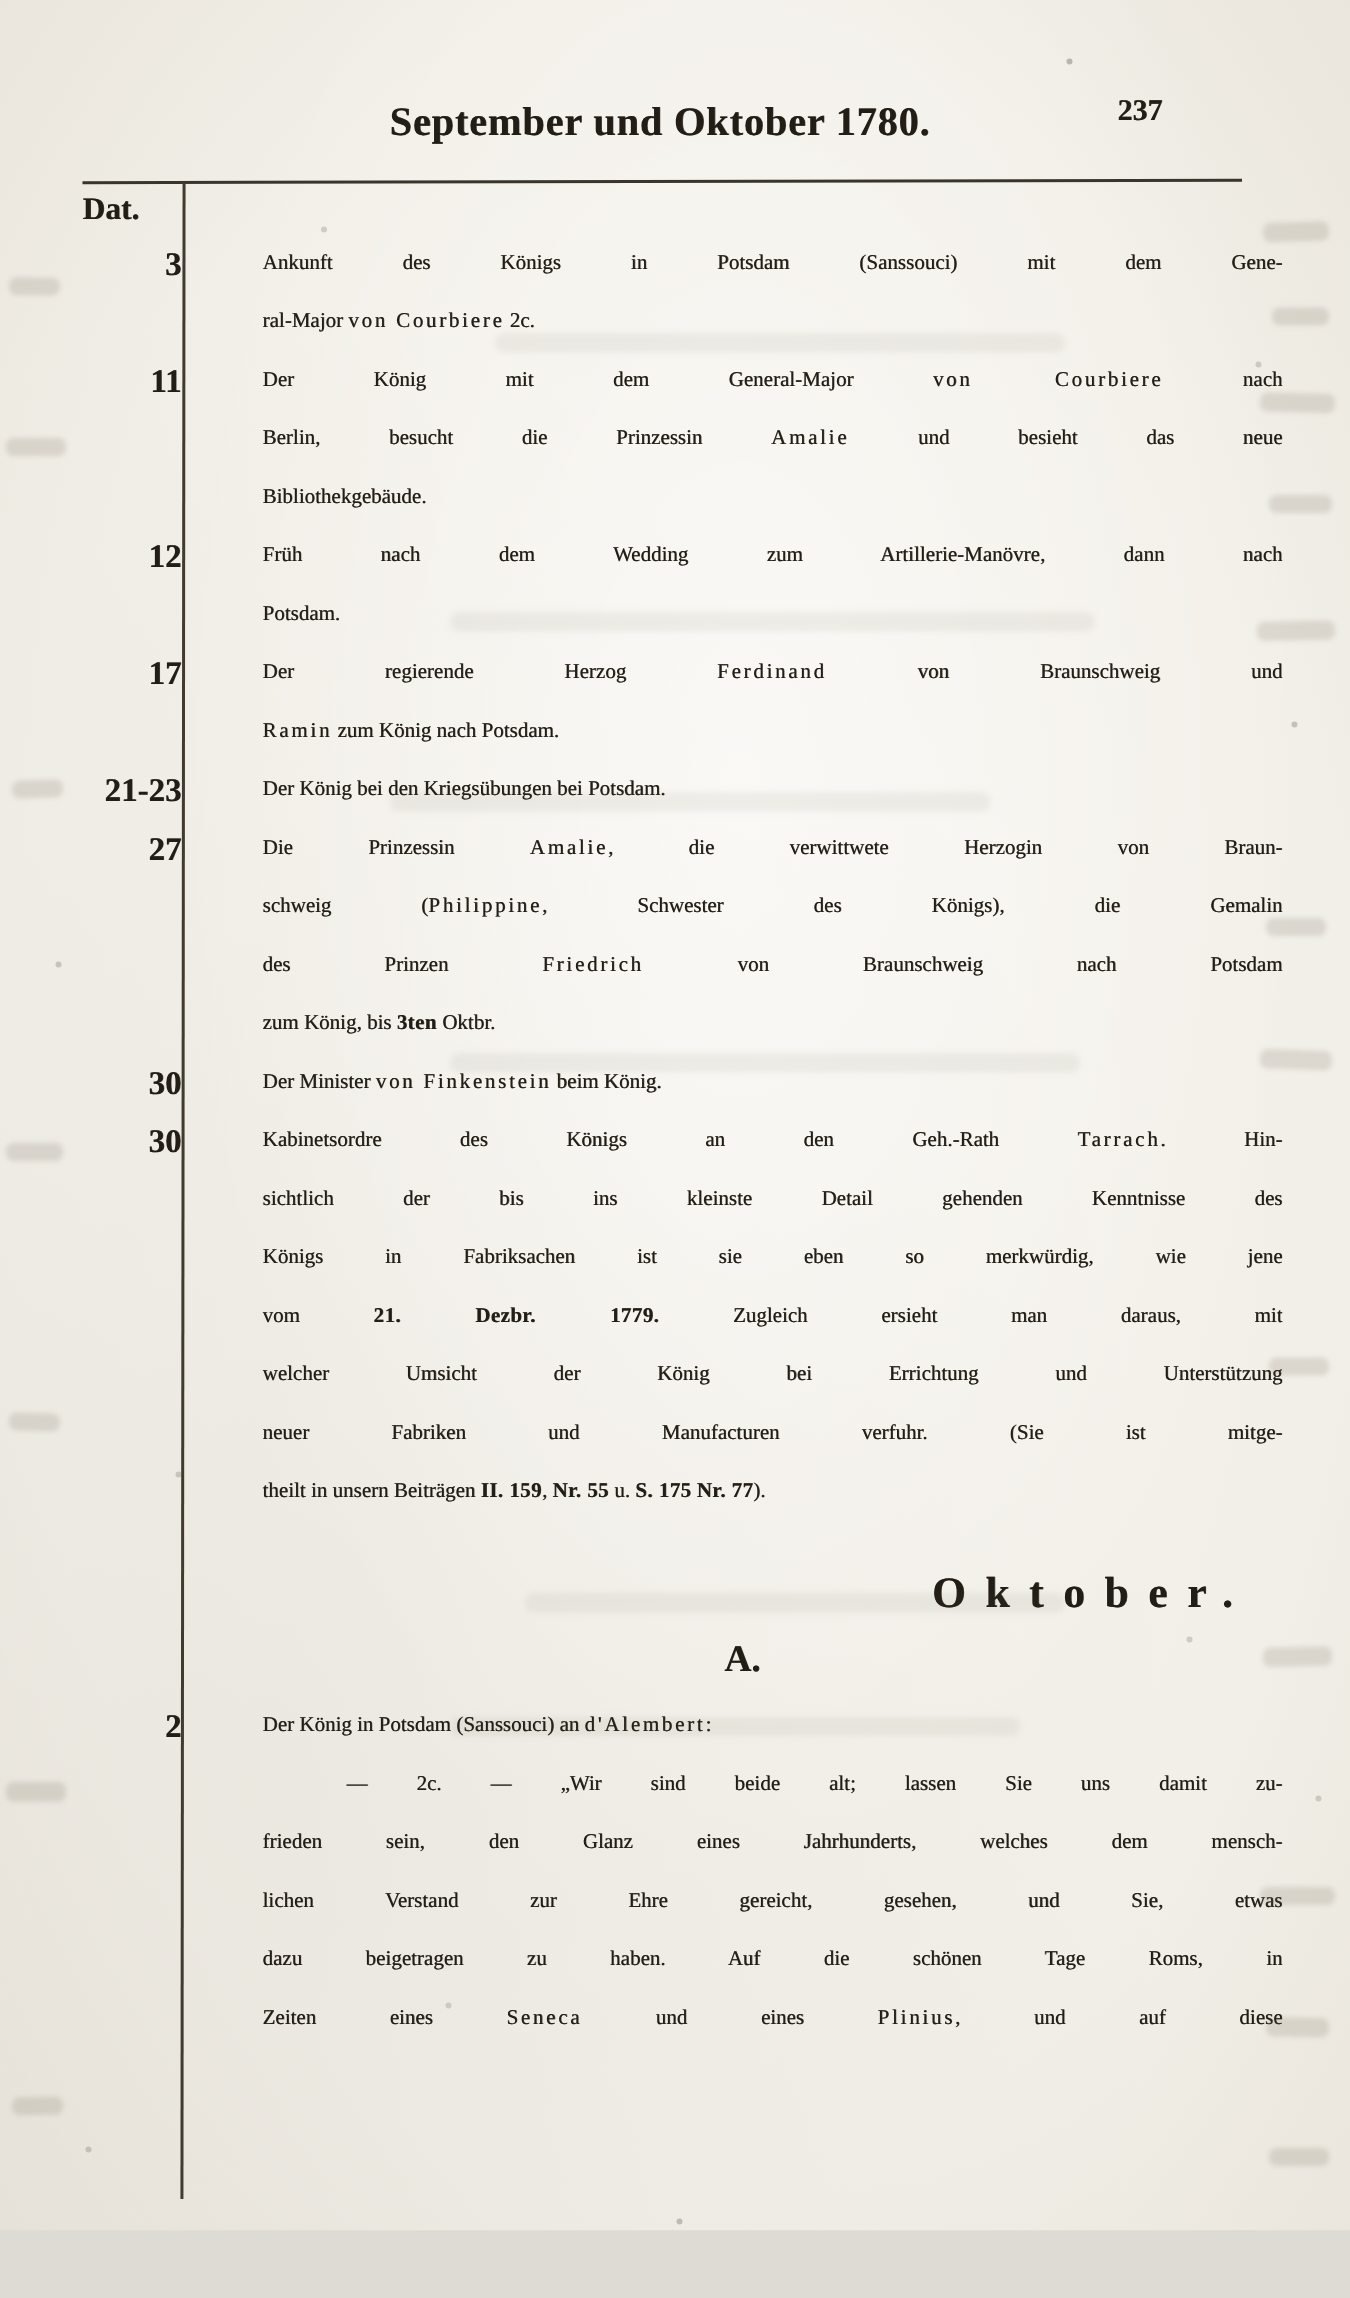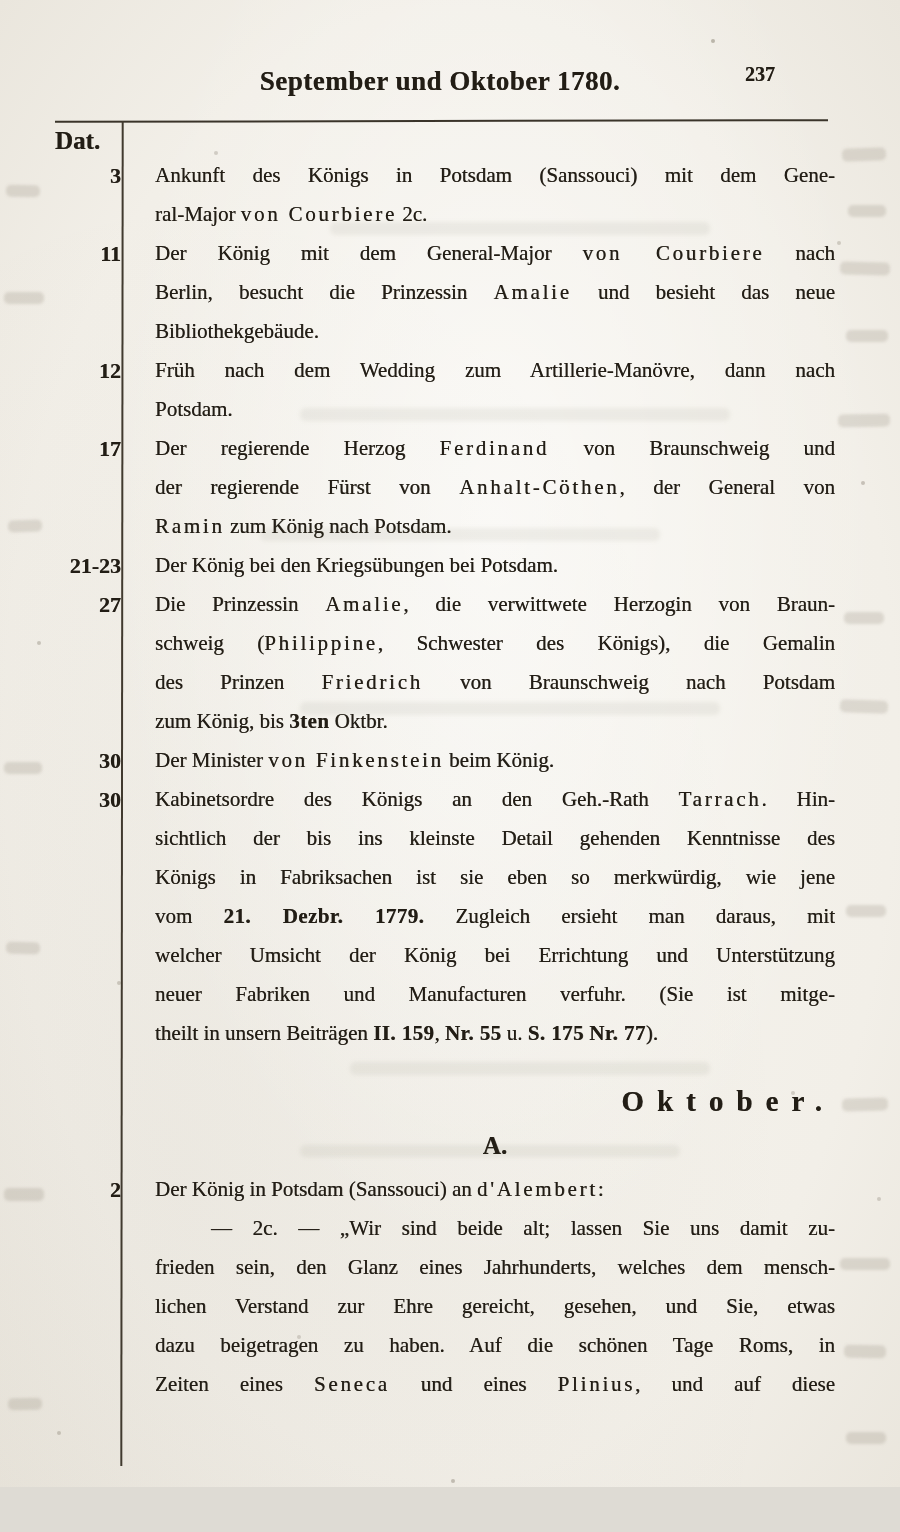--- a/index.html
+++ b/index.html
@@ -24,29 +24,29 @@
   .header-rule{
     position:absolute;top:120px;left:55px;width:773px;height:2px;
     background:#3a342a;transform:rotate(-.12deg);
   }
   .col-rule{
     position:absolute;top:121px;left:121px;width:2px;height:1345px;
     background:#413a2f;transform:rotate(.06deg);
   }
   .date-col-label{
     position:absolute;top:127px;left:55px;width:56px;text-align:left;
-    font-size:25px;font-weight:bold;
+    font-size:21px;font-weight:bold;
   }
   .flow{position:absolute;top:156px;left:55px;width:780px;}
   .row{display:flex;}
   .date{
     width:66px;flex:0 0 66px;text-align:right;
     font-weight:bold;font-size:22px;line-height:39px;
   }
-  .text{margin-left:34px;width:680px;flex:0 0 680px;font-size:21px;line-height:39px;}
+  .text{margin-left:54px;width:680px;flex:0 0 680px;font-size:14px;line-height:39px;}
   .line{text-align:justify;text-align-last:justify;height:39px;overflow:hidden;hyphens:none;}
   .line.last{text-align-last:left;}
   .line.findent{text-indent:56px;}
   .sperr{letter-spacing:.13em;}
   b.ant{font-weight:bold;letter-spacing:.02em;}
   .sec-head{
     margin:26px 0 0 100px;width:680px;text-align:right;
     font-size:29px;line-height:44px;font-weight:bold;letter-spacing:.45em;text-indent:.45em;
   }
   .sub-head{
@@ -96,21 +96,20 @@
         <div class="date">12</div>
         <div class="text">
           <div class="line">Früh nach dem Wedding zum Artillerie-Manövre, dann nach</div>
           <div class="line last">Potsdam.</div>
         </div>
       </div>
       <div class="row">
         <div class="date">17</div>
         <div class="text">
           <div class="line">Der regierende Herzog <span class="sperr">Ferdinand</span> von Braunschweig und</div>
-          <div class="line">der regierende Fürst von <span class="sperr">Anhalt-Cöthen</span>, der General von</div>
           <div class="line last"><span class="sperr">Ramin</span> zum König nach Potsdam.</div>
         </div>
       </div>
       <div class="row">
         <div class="date">21-23</div>
         <div class="text">
           <div class="line last">Der König bei den Kriegsübungen bei Potsdam.</div>
         </div>
       </div>
       <div class="row">

